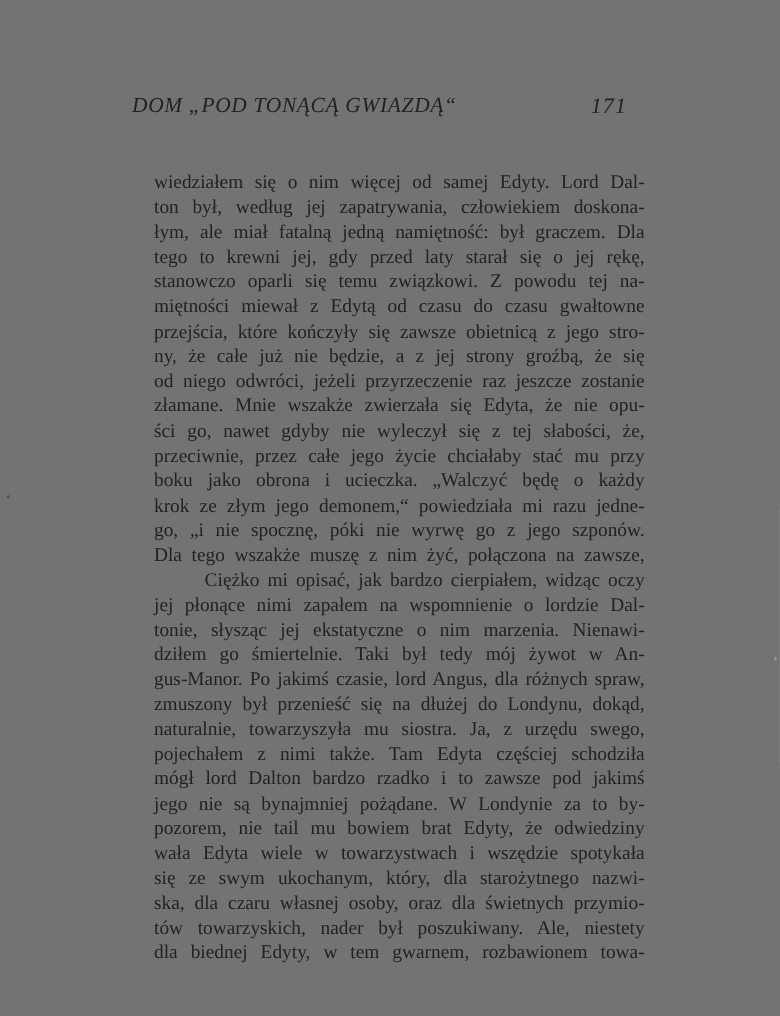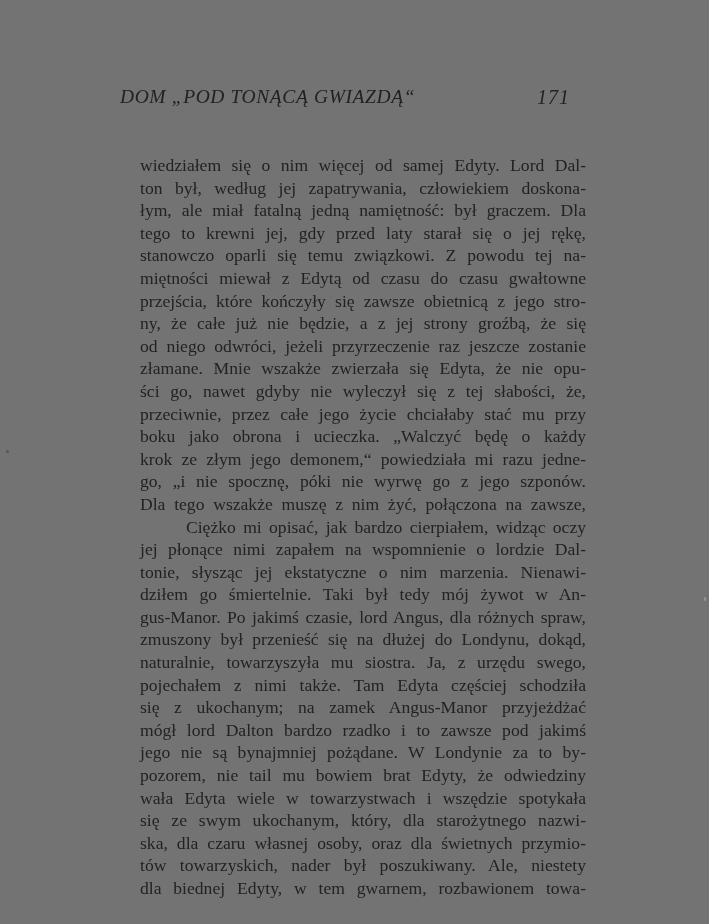--- a/index.html
+++ b/index.html
@@ -108,21 +108,20 @@
       <span class="line">go, „i nie spocznę, póki nie wyrwę go z jego szponów.</span>
       <span class="line">Dla tego wszakże muszę z nim żyć, połączona na zawsze,</span>
       <span class="line indent">Ciężko mi opisać, jak bardzo cierpiałem, widząc oczy</span>
       <span class="line">jej płonące nimi zapałem na wspomnienie o lordzie Dal-</span>
       <span class="line">tonie, słysząc jej ekstatyczne o nim marzenia.  Nienawi-</span>
       <span class="line">dziłem go śmiertelnie.  Taki był tedy mój żywot w An-</span>
       <span class="line">gus-Manor. Po jakimś czasie, lord Angus, dla różnych spraw,</span>
       <span class="line">zmuszony był przenieść się na dłużej do Londynu, dokąd,</span>
       <span class="line">naturalnie, towarzyszyła mu siostra.  Ja, z urzędu swego,</span>
       <span class="line">pojechałem z nimi także.  Tam Edyta częściej schodziła</span>
-      <span class="line">się z ukochanym; na zamek Angus-Manor przyjeżdżać</span>
       <span class="line">mógł lord Dalton bardzo rzadko i to zawsze pod jakimś</span>
       <span class="line">jego nie są bynajmniej pożądane.  W Londynie za to by-</span>
       <span class="line">pozorem, nie tail mu bowiem brat Edyty, że odwiedziny</span>
       <span class="line">wała Edyta wiele w towarzystwach i wszędzie spotykała</span>
       <span class="line">się ze swym ukochanym, który, dla starożytnego nazwi-</span>
       <span class="line">ska, dla czaru własnej osoby, oraz dla świetnych przymio-</span>
       <span class="line">tów towarzyskich, nader był poszukiwany.  Ale, niestety</span>
       <span class="line">dla biednej Edyty, w tem gwarnem, rozbawionem towa-</span>
     </div>
 

